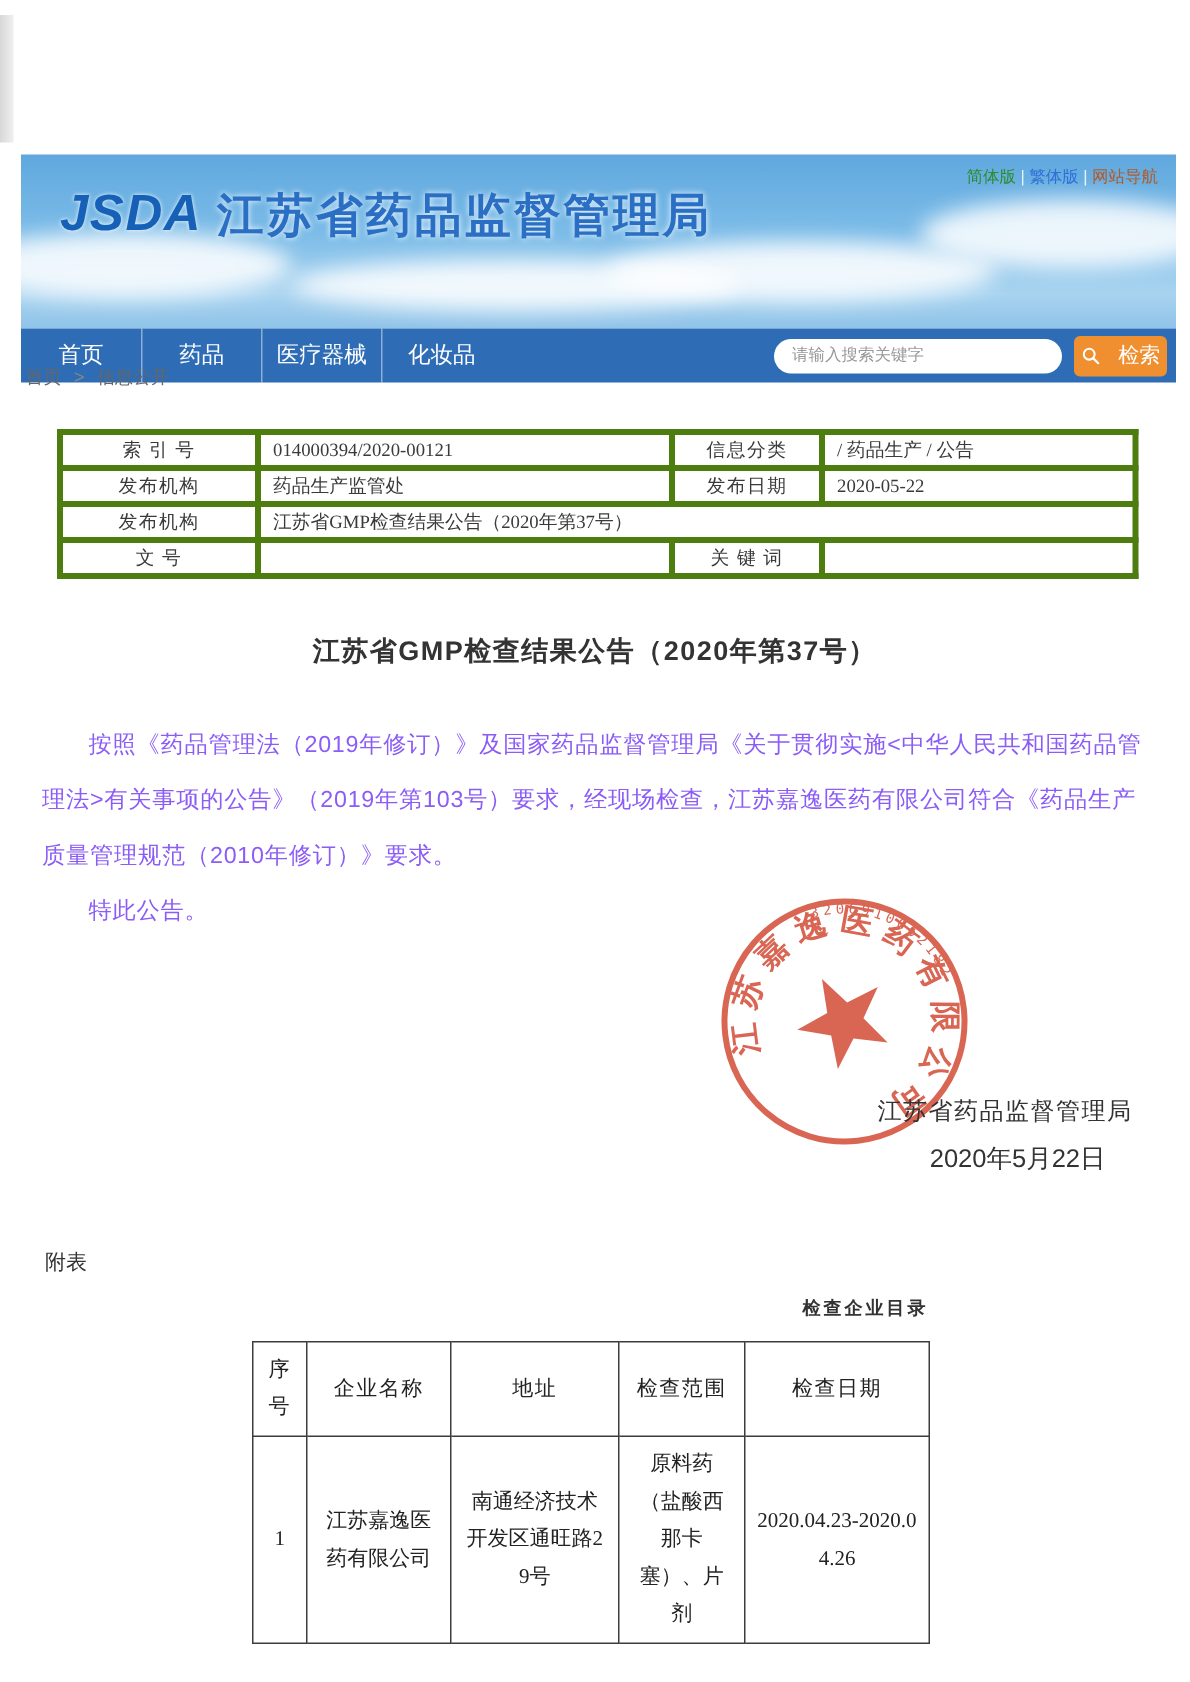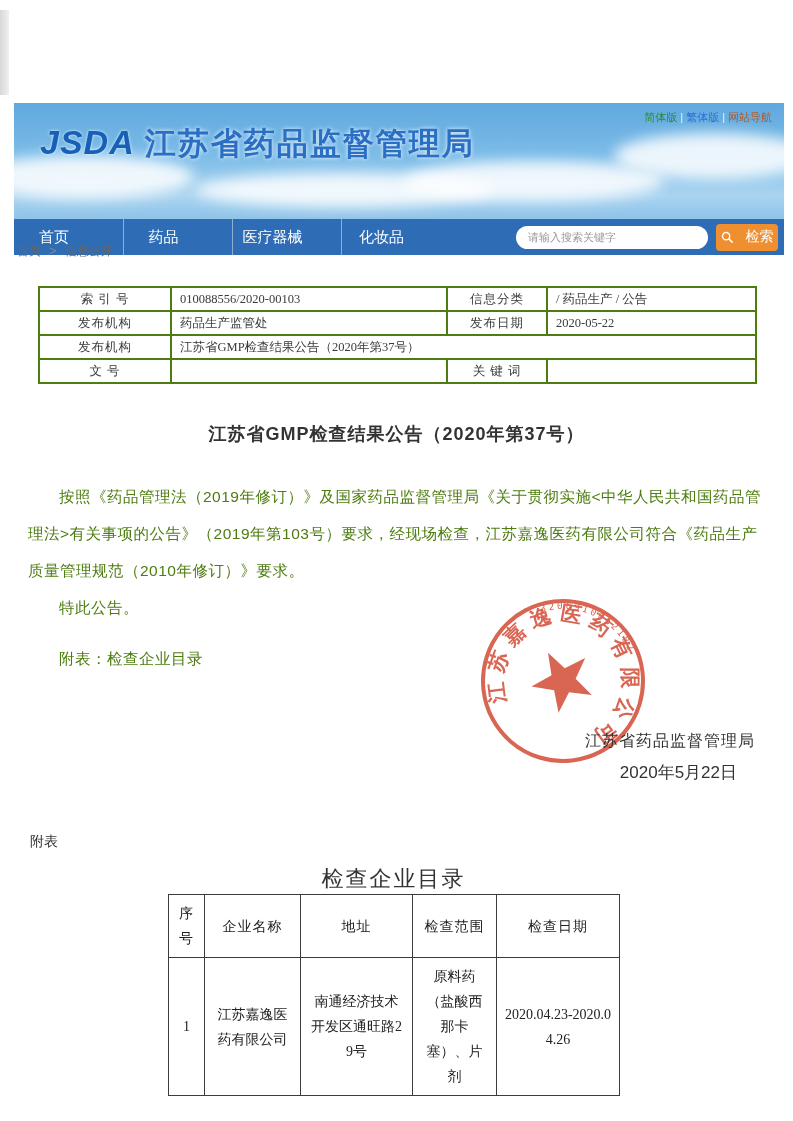--- a/index.html
+++ b/index.html
@@ -42,21 +42,21 @@
     letter-spacing:2px; text-shadow:0 0 4px rgba(255,255,255,.95);
   }
   .navbar {
     height:36px; background:#2e6db5; display:flex; align-items:center;
     position:relative;
   }
   .nav-item {
     width:80px; text-align:center; color:#fff; font-size:15px; line-height:36px;
     cursor:pointer;
   }
-  .nav-item + .nav-item { border-left:1px solid rgba(255,255,255,.45);margin-left:29px; }
+  .nav-item + .nav-item { border-left:1px solid rgba(255,255,255,.45); }
   .nav-spacer { flex:1; }
   .search-input {
     width:192px; height:23px; border:none; border-radius:12px; outline:none;
     padding:0 12px; font-size:11px; color:#333; background:#fff;
   }
   .search-input::placeholder { color:#999; }
   .search-btn {
     margin:0 6px 0 8px; height:27px; width:62px; border:none; border-radius:4px;
     background:#ef8f2f; color:#fff; font-size:14px; cursor:pointer;
     display:flex; align-items:center; justify-content:center; gap:13px;
@@ -68,49 +68,49 @@
   }
   .breadcrumb a { color:#666; text-decoration:none; cursor:pointer; }
   .breadcrumb .bsep { margin:0 5px; color:#888; }
   
   .meta-table {
     position:absolute; left:38px; top:286px; width:717px;
     border-collapse:collapse; table-layout:fixed;
     font-family:"Liberation Serif", serif; font-size:12.5px; color:#3a3a3a;
   }
   .meta-table td {
-    border:2px solid #4d7c0f; height:24px; padding:1px 8px; vertical-align:middle;
+    border:4px solid #4d7c0f; height:24px; padding:1px 8px; vertical-align:middle;
     overflow:hidden; white-space:nowrap;
   }
   .meta-table td.lbl { text-align:center; letter-spacing:1px; }
   
   .doc-title {
     position:absolute; left:0; top:422px; width:100%; text-align:center;
     font-size:18px; font-weight:bold; color:#333; letter-spacing:1px;
   }
   .doc-body {
     position:absolute; left:28px; top:478px; width:737px;
-    font-size:15.5px; line-height:37px; color:#4d7c0f; letter-spacing:.5px;
+    font-size:15.5px; line-height:37px; color:#8b5cf6; letter-spacing:.5px;
   }
   .doc-body p { text-indent:2em; }
   .doc-body p.attach { margin-top:14px; }
   .seal {
     position:absolute; left:468px; top:586px; width:190px; height:190px;
     transform:rotate(-28deg); opacity:.88; pointer-events:none;
   }
   .signature {
     position:absolute; right:38px; top:731px; text-align:right; color:#333;
   }
   .sig-org { font-size:16px; letter-spacing:1px; }
   .sig-date { font-size:17px; margin-top:9px; padding-right:18px; }
   
   .appendix-label { position:absolute; left:30px; top:833px; font-size:14px; color:#333; }
   .appendix-title {
-    position:absolute; left:168px; top:864px; width:451px; text-align:center;
-    font-size:22px; color:#333; font-family:"Liberation Serif", serif; letter-spacing:2px;
+    position:absolute; left:168px; top:864px; width:451px; text-align:right;
+    font-size:12px; color:#333; font-family:"Liberation Serif", serif; letter-spacing:2px;font-weight:bold;
   }
   .appendix-table {
     position:absolute; left:168px; top:894px; width:451px;
     border-collapse:collapse; table-layout:fixed;
     font-family:"Liberation Serif", serif; font-size:14px; color:#222;border-radius:13px;
   }
   .appendix-table th, .appendix-table td {
     border:1px solid #3c3c3c; vertical-align:middle; padding:6px 7px; line-height:25px;
     font-weight:normal;
   }
@@ -165,21 +165,21 @@
   <table class="meta-table">
     <colgroup>
         <col style="width:132px">
         <col style="width:276px">
         <col style="width:100px">
         <col style="width:209px">
       </colgroup>
     <tbody>
         <tr>
       <td class="lbl">索 引 号</td>
-      <td>010088556/2020-00103</td>
+      <td>014000394/2020-00121</td>
       <td class="lbl">信息分类</td>
       <td>/  药品生产  /  公告</td>
     </tr>
     <tr>
       <td class="lbl">发布机构</td>
       <td>药品生产监管处</td>
       <td class="lbl">发布日期</td>
       <td>2020-05-22</td>
     </tr>
     <tr>
@@ -193,21 +193,20 @@
       <td></td>
     </tr>
   </tbody>
     </table>
 
   <div class="doc-title">江苏省GMP检查结果公告（2020年第37号）</div>
 
   <div class="doc-body">
     <p>按照《药品管理法（2019年修订）》及国家药品监督管理局《关于贯彻实施&lt;中华人民共和国药品管理法&gt;有关事项的公告》（2019年第103号）要求，经现场检查，江苏嘉逸医药有限公司符合《药品生产质量管理规范（2010年修订）》要求。</p>
     <p>特此公告。</p>
-    <p class="attach">附表：检查企业目录</p>
   </div>
 
   <svg class="seal" viewBox="0 0 190 190">
     <defs>
       <path id="ringPath" d="M 95,95 m -60,0 a 60,60 0 1,1 120,0 a 60,60 0 1,1 -120,0"></path>
       <path id="serialPath" d="M 95,95 m -72,0 a 72,72 0 1,1 144,0 a 72,72 0 1,1 -144,0"></path>
     </defs>
     <circle cx="95" cy="95" r="80" fill="none" stroke="#d4503c" stroke-width="4"></circle>
     <polygon points="95,63 102.5,84.6 125.4,85.1 107.2,99 113.8,120.9 95,107.8 76.2,120.9 82.8,99 64.6,85.1 87.5,84.6" fill="#d4503c"></polygon>
     <text fill="#d4503c" font-size="21" font-weight="bold" letter-spacing="7" font-family="Liberation Serif, serif">

